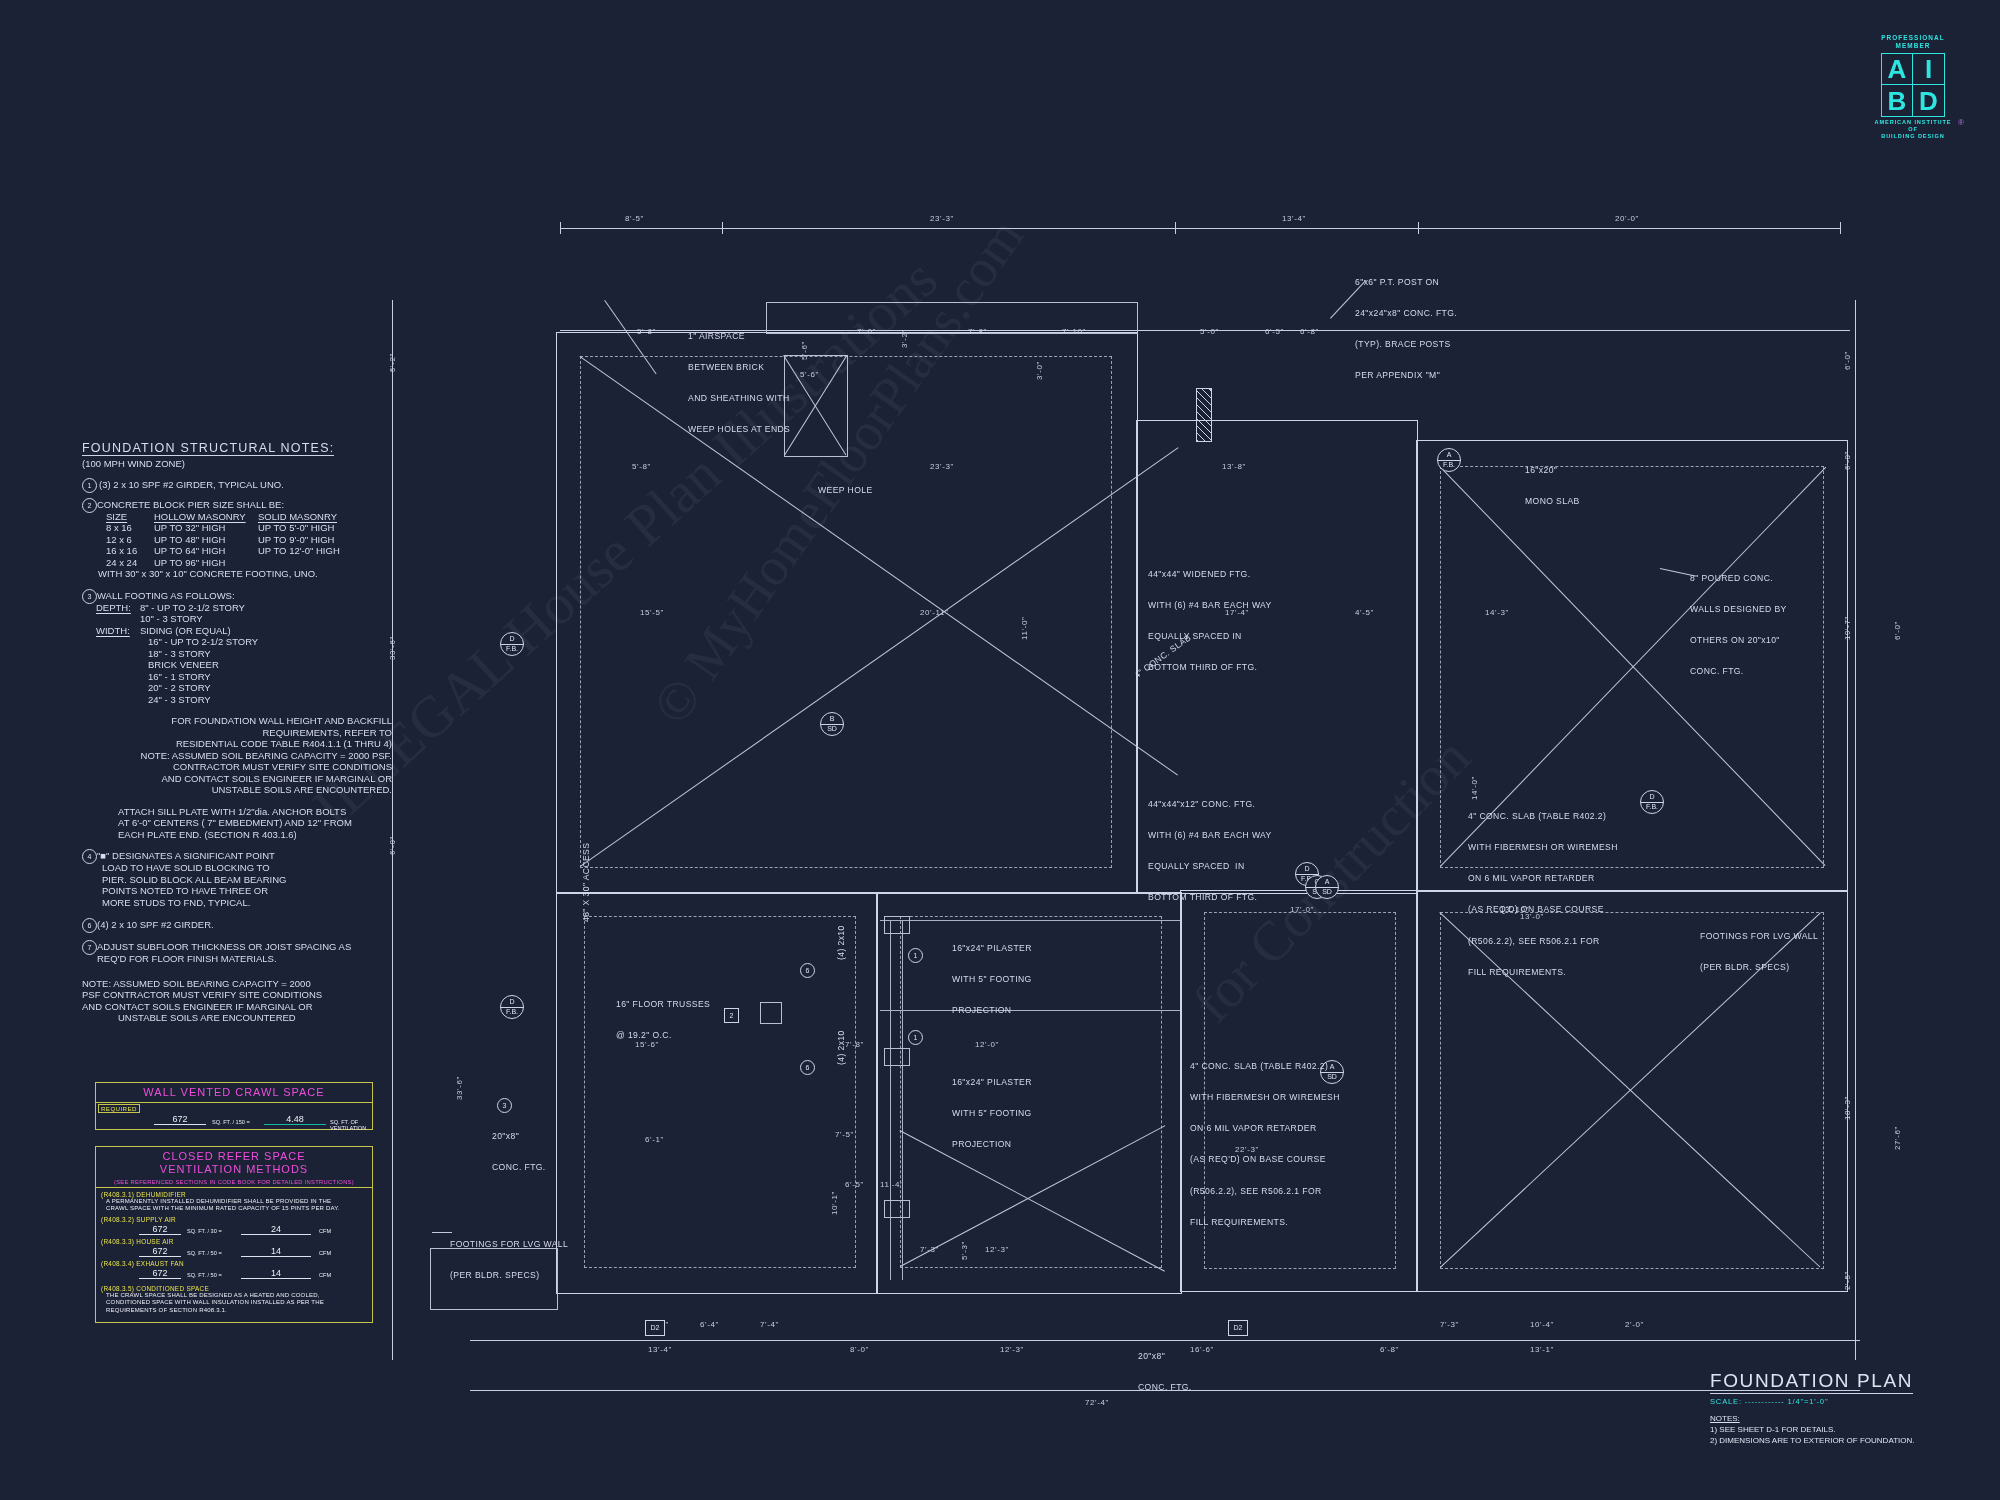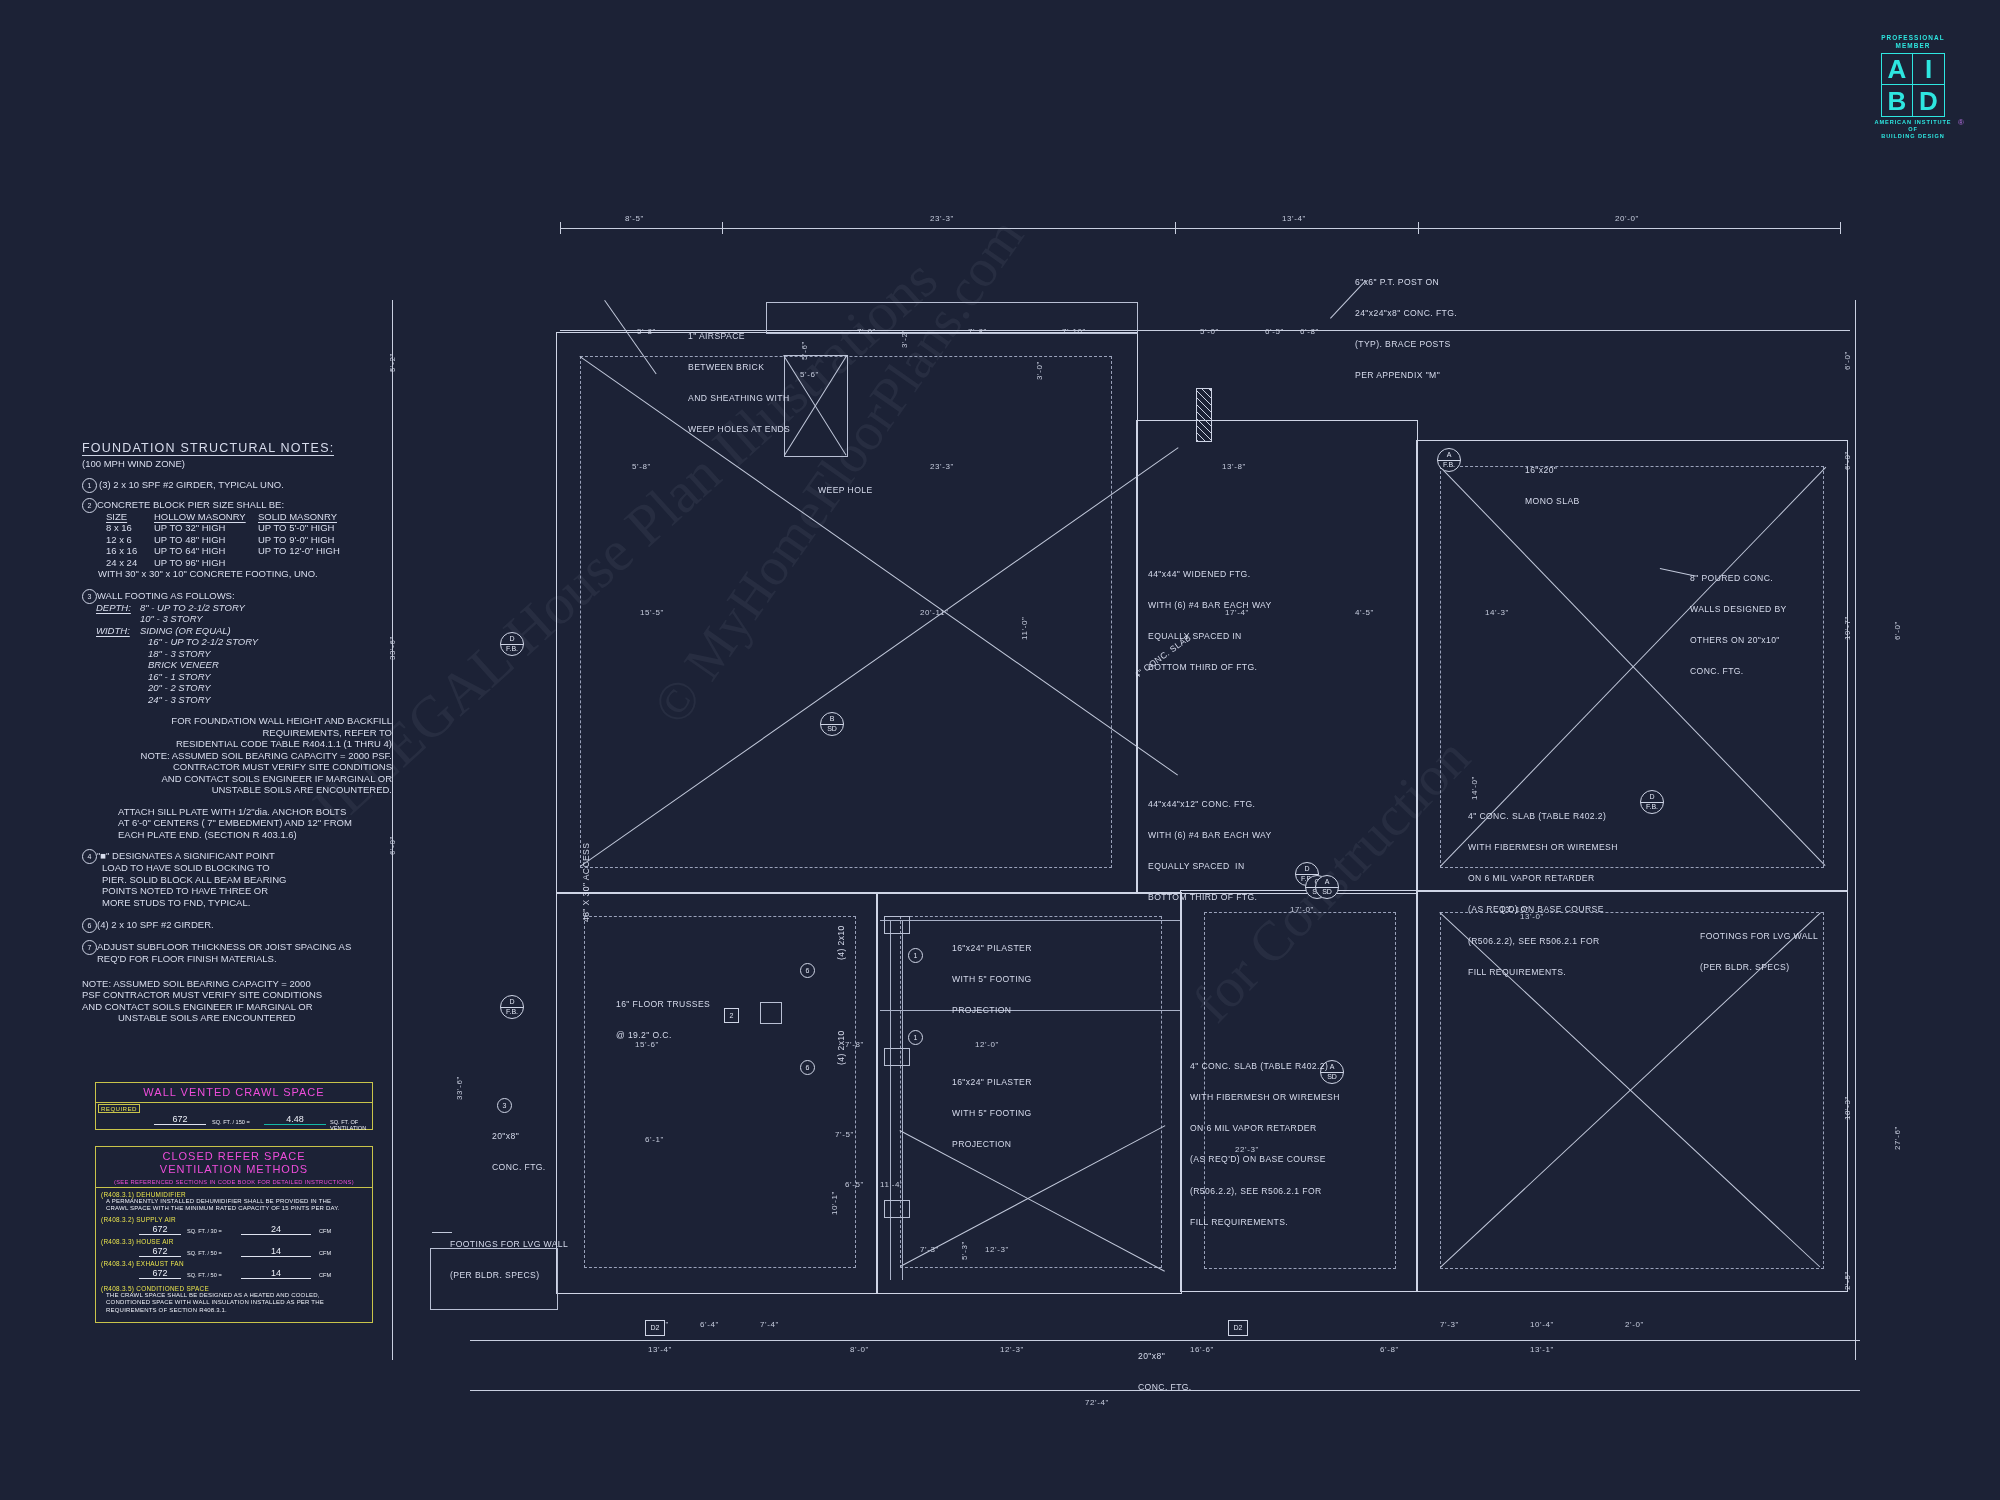--- a/index.html
+++ b/index.html
@@ -142,21 +142,21 @@
           <span></span>
         </div>
         <div class="note" style="margin-left:-8px;">WITH 30" x 30" x 10" CONCRETE FOOTING, UNO.</div>
       </div>
     </div>
 
     
     <div style="position:relative;margin-top:10px;">
       <span class="hexn" style="left:0;top:-1px;">3</span>
       <span class="note" style="position:absolute;left:15px;top:0;">WALL FOOTING AS FOLLOWS:</span>
-      <div style="margin-left:14px;padding-top:12px;font-style:italic;">
+      <div style="margin-left:14px;padding-top:12px;">
         <div class="note" style="display:flex;">
           <span style="width:44px;"><u class="ul">DEPTH:</u></span>
           <span>8" - UP TO 2-1/2 STORY</span>
         </div>
         <div class="note" style="padding-left:44px;">10" - 3 STORY</div>
         <div class="note" style="display:flex;">
           <span style="width:44px;"><u class="ul">WIDTH:</u></span>
           <span>SIDING (OR EQUAL)</span>
         </div>
         <div class="note" style="padding-left:52px;">16" - UP TO 2-1/2 STORY</div>
@@ -549,14 +549,23 @@
     </div>
     <div class="abs txt note2" style="left:815px;top:960px;transform:rotate(-90deg);transform-origin:0 0;">
       <div>(4) 2x10</div>
     </div>
     <div class="abs txt note2" style="left:815px;top:1065px;transform:rotate(-90deg);transform-origin:0 0;">
       <div>(4) 2x10</div>
     </div>
 
   </div>
 
+  <div id="titleblk">
+    <div class="t">FOUNDATION PLAN</div>
+    <div class="sc">SCALE: ------------ 1/4"=1'-0"</div>
+    <div class="nt">
+      <div style="text-decoration:underline;">NOTES:</div>
+      <div>1) SEE SHEET D-1 FOR DETAILS.</div>
+      <div>2) DIMENSIONS ARE TO EXTERIOR OF FOUNDATION.</div>
+    </div>
+  </div>
 
 </div>
 
 </body></html>

